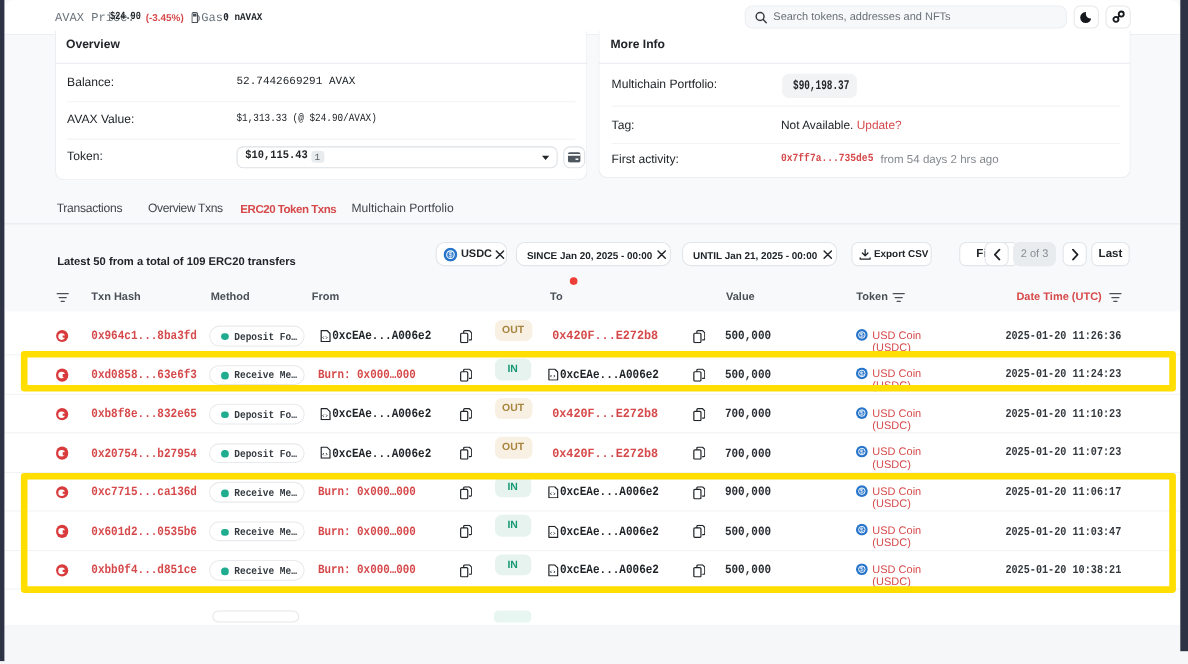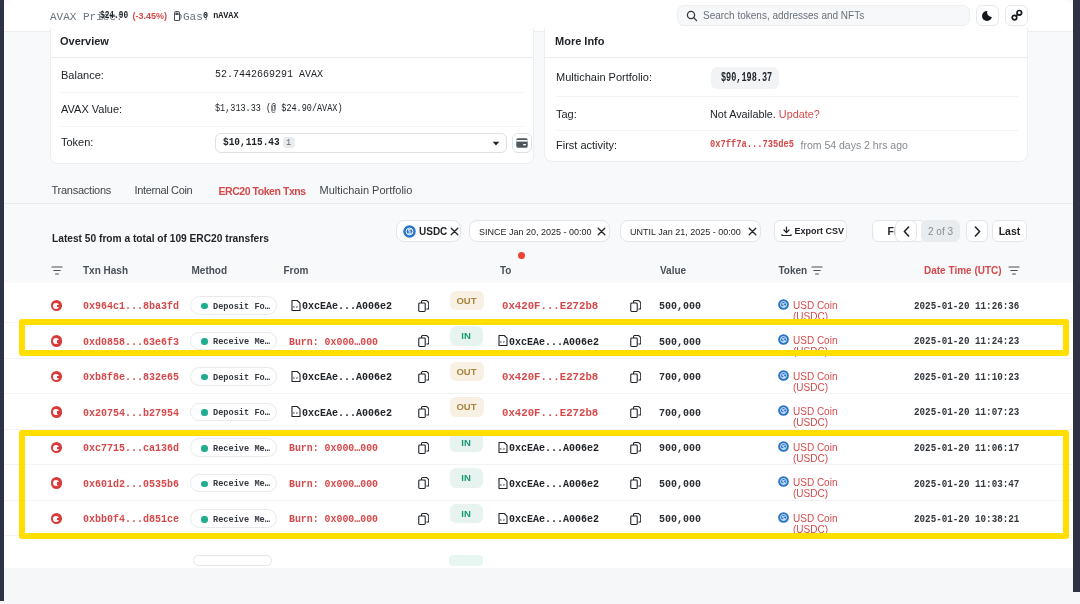--- a/index.html
+++ b/index.html
@@ -19,21 +19,21 @@
   #topbar { left:4px; top:0; width:1068.5px; height:31.5px; background:#fff; border-bottom:1px solid #eceef1; border-radius:9px 9px 0 0; }
   .tb-txt { position:absolute; top:10.5px; font-size:11px; color:#6c757d;font-family:Liberation Mono, monospace; }
   .btn-sq { position:absolute; top:5px; height:21px; background:#fff; border:1px solid #e6e8eb; border-radius:6px; }
 
   .card { position:absolute; background:#fff; border:1px solid #eceef1; border-radius:0 0 8px 8px; border-top:none; }
   .lbl { position:absolute; font-size:11px; color:#212529; }
 
   .tab { position:absolute; top:184px; font-size:11px; color:#40464c; }
 
   .chip { position:absolute; top:220px; height:22px; background:#fff; border:1px solid #e2e5e9; border-radius:8px; }
-  .chiptxt { position:absolute; top:226.5px; font-size:9px; font-weight:normal; color:#212529; }
+  .chiptxt { position:absolute; top:226.5px; font-size:9px; font-weight:bold; color:#212529; }
   .pgbtn { position:absolute; top:220px; height:22px; background:#fff; border:1px solid #e2e5e9; border-radius:6px; font-size:10.5px; font-weight:bold; color:#212529; display:flex; align-items:center; justify-content:center; }
 
   .hdr { position:absolute; top:264.5px; font-size:10px; font-weight:bold; color:#495057; }
   #whitearea { left:4px; top:283px; width:1068.5px; height:284.5px; background:#fff; }
   .row { position:absolute; left:0; width:860px; height:35.5px; }
   .err { position:absolute; left:50.5px; top:13.3px; width:11.5px; height:11.5px; border-radius:50%; background:#d93b3d; overflow:hidden; }
   .err::after { content:""; position:absolute; left:2.7px; top:2.7px; width:6.1px; height:6.1px; border-radius:50%; background:#fdfdfd; }
   .err::before { content:""; position:absolute; left:6px; top:4.8px; width:5.5px; height:2.6px; background:#d93b3d; z-index:2; }
   .hash { position:absolute; left:82.5px; top:12.8px; font-family:"Liberation Mono",monospace; font-size:11.5px; font-weight:600; color:#d6494b; }
   .hash > span { display:inline-block; transform:scaleX(0.87); transform-origin:0 50%; white-space:nowrap; }
@@ -124,21 +124,21 @@
   <span class="abs mono ib" style="left:721px;top:71px;font-size:12px;font-weight:600;color:#212529;transform:scaleX(0.71);">$90,198.37</span>
   <div class="divider" style="left:556px;top:95.5px;width:462px;background:#f1f3f5;"></div>
   <span class="lbl" style="left:556px;top:107.8px;">Tag:</span>
   <span class="abs" style="left:710px;top:107.8px;font-size:10.8px;color:#212529;">Not Available. <span style="color:#d6494b;">Update?</span></span>
   <div class="divider" style="left:556px;top:129.5px;width:462px;background:#f1f3f5;"></div>
   <span class="lbl" style="left:556px;top:139.2px;">First activity:</span>
   <span class="abs mono ib" style="left:710px;top:139px;font-size:10px;font-weight:600;color:#d6494b;transform:scaleX(0.875);">0x7ff7a...735de5</span>
   <span class="abs" style="left:800.5px;top:139px;font-size:10.5px;color:#85898f;">from 54 days 2 hrs ago</span>
 
   <span class="tab" style="left:51.5px;letter-spacing:-0.25px;">Transactions</span>
-  <span class="tab" style="left:134.5px;letter-spacing:-0.35px;">Internal Coin</span>
+  <span class="tab" style="left:134.5px;letter-spacing:-0.35px;">Overview Txns</span>
   <span class="tab" style="left:218.5px;color:#d6494b;font-weight:bold;font-size:10.5px;letter-spacing:-0.45px;top:184.5px;">ERC20 Token Txns</span>
   <span class="tab" style="left:319.5px;">Multichain Portfolio</span>
   <div class="divider" style="left:4px;top:203px;width:1068.5px;background:#e8eaee;"></div>
 
   <span class="abs" style="left:52px;top:233px;font-size:10.2px;font-weight:bold;color:#212529;">Latest 50 from a total of 109 ERC20 transfers</span>
 
   <div class="chip" style="left:396px;width:65px;"></div>
   <svg class="abs" style="left:402.5px;top:224.5px;" width="13" height="13" viewBox="0 0 13 13">
       <circle cx="6.5" cy="6.5" r="6.2" fill="#2775ca"></circle>
       <circle cx="6.5" cy="6.5" r="3.4" fill="none" stroke="#fff" stroke-width="1"></circle>

